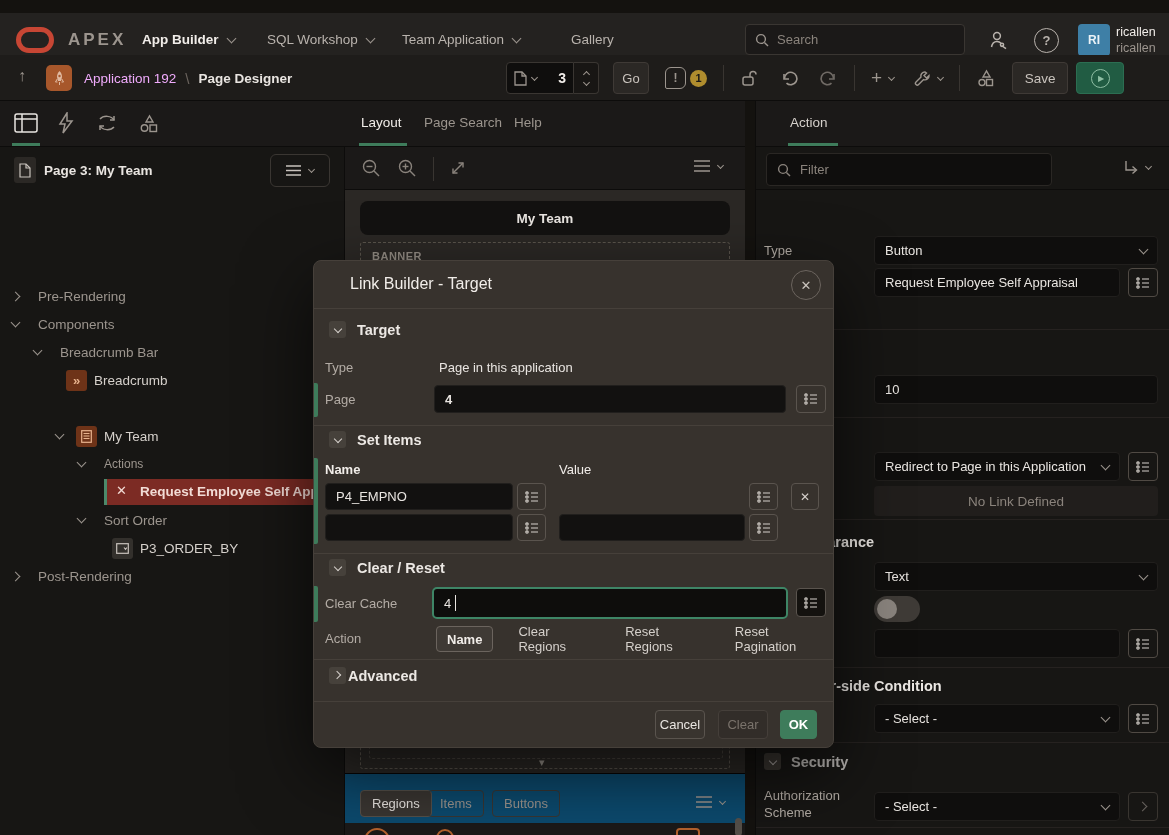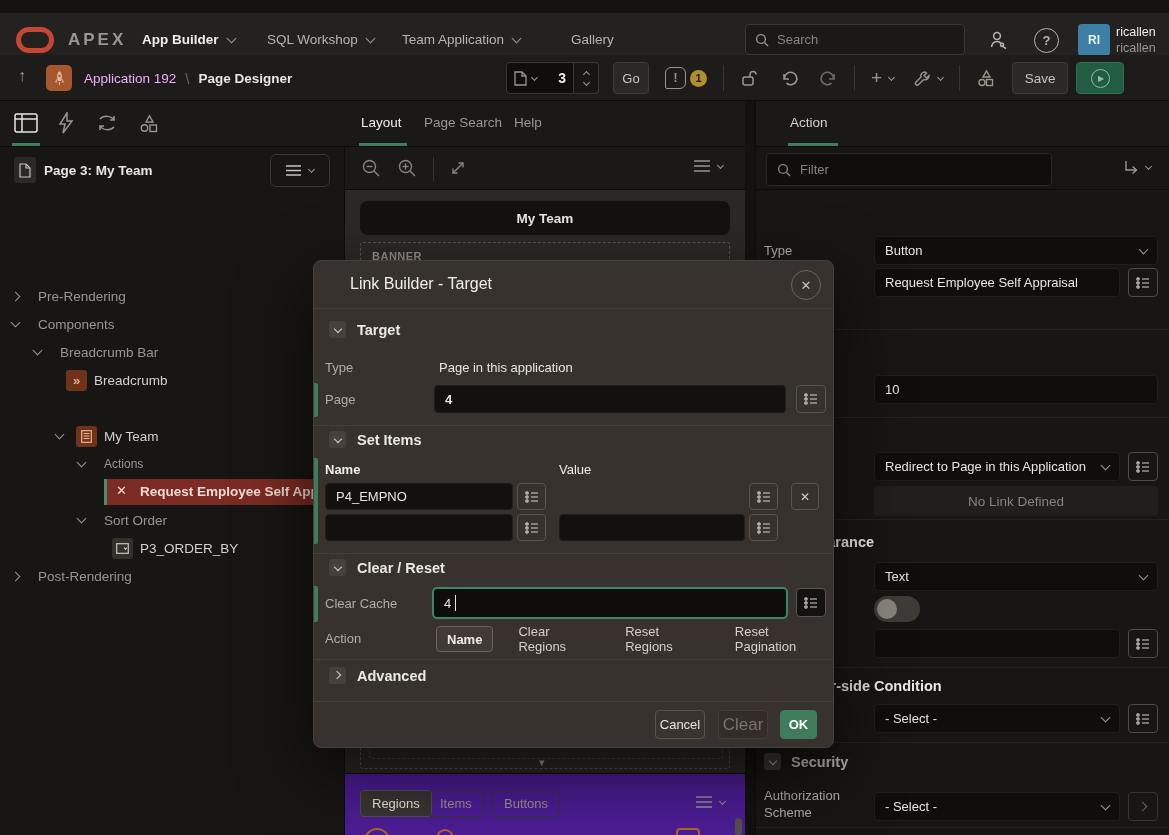--- a/index.html
+++ b/index.html
@@ -323,21 +323,21 @@
       <span style="font-weight:bold;font-size:13.5px;color:#e9e5e1;">My Team</span>
     </div>
     <div class="abs" style="left:15px;top:52px;width:370px;height:527px;border:1px dashed #5a544c;border-radius:3px;cursor:pointer;">
       <span style="position:absolute;left:11px;top:7px;font-size:11px;font-weight:bold;letter-spacing:.5px;color:#948d85;">BANNER</span>
       <div class="abs" style="left:8px;top:22px;width:354px;height:494px;border:1px dashed #4a453f;border-radius:3px;"></div>
     </div>
     <div class="abs" style="left:390px;top:102px;width:7px;height:160px;background:#4a453f;border-radius:4px;cursor:grab;"></div>
     <div class="abs" style="left:194px;top:566px;color:#9c958e;font-size:11px;cursor:row-resize;">▾</div>
   </div>
 
-  <div class="abs" style="left:0;top:672px;width:400px;height:62px;background:#4c1d95;border-top:1px solid #060505;">
+  <div class="abs" style="left:0;top:672px;width:400px;height:50px;background:#0c4a6e;border-top:1px solid #060505;">
     <button style="position:absolute;left:15px;top:16px;height:27px;padding:0 11px;background:#3a3632;border:1px solid #55504a;border-radius:4px;color:#e9e5e1;font-size:13px;cursor:pointer;font-family:inherit;">Regions</button>
     <button style="position:absolute;left:83px;top:16px;height:27px;padding:0 11px;background:transparent;border:1px solid #3a3632;border-radius:4px;color:#9c958e;font-size:13px;cursor:pointer;font-family:inherit;">Items</button>
     <button style="position:absolute;left:147px;top:16px;height:27px;padding:0 11px;background:transparent;border:1px solid #3a3632;border-radius:4px;color:#9c958e;font-size:13px;cursor:pointer;font-family:inherit;">Buttons</button>
     <span class="abs" style="left:351px;top:22px;display:flex;gap:8px;align-items:center;cursor:pointer;">
       <svg width="16" height="12" viewBox="0 0 16 12">
           <g stroke="#9c958e" stroke-width="1.5">
             <line x1="0" y1="1" x2="16" y2="1"></line>
             <line x1="0" y1="6" x2="16" y2="6"></line>
             <line x1="0" y1="11" x2="16" y2="11"></line>
           </g>
@@ -607,25 +607,25 @@
   <span class="abs rowlabel" style="left:11px;top:370px;">Action</span>
   <div class="abs" style="left:122px;top:363px;display:flex;align-items:center;gap:25px;">
     <span style="display:inline-flex;align-items:center;height:26px;padding:0 10px;background:#3f3a35;border:1px solid #6b645e;border-radius:4px;font-weight:bold;color:#f1ede9;cursor:pointer;">Name</span>
     <span style="color:#d5d0cb;cursor:pointer;">Clear Regions</span>
     <span style="color:#d5d0cb;cursor:pointer;">Reset Regions</span>
     <span style="color:#d5d0cb;cursor:pointer;">Reset Pagination</span>
   </div>
 
   <div class="hline" style="left:0;top:398px;width:519px;"></div>
 
-  <div class="abs" style="left:15px;top:406px;display:flex;align-items:center;gap:11px;">
+  <div class="abs" style="left:15px;top:406px;display:flex;align-items:center;gap:2px;">
     <span class="secbtn">
         <span class="chev right" style="border-color:#d5d0cb;width:6px;height:6px;margin-left:-2px;"></span>
       </span>
     <span class="sechdr">Advanced</span>
   </div>
 
   <div class="hline" style="left:0;top:440px;width:519px;"></div>
 
   <button style="position:absolute;left:341px;top:449px;width:50px;height:29px;background:#39342f;border:1px solid #5a544e;border-radius:4px;color:#e9e5e1;font-size:13px;cursor:pointer;font-family:inherit;">Cancel</button>
-  <button style="position:absolute;left:404px;top:449px;width:50px;height:29px;background:#322d29;border:1px solid #453f3a;border-radius:4px;color:#7a736c;font-size:17px;cursor:default;font-family:inherit;">Clear</button>
+  <button style="position:absolute;left:404px;top:449px;width:50px;height:29px;background:#322d29;border:1px solid #453f3a;border-radius:4px;color:#7a736c;font-size:13px;cursor:default;font-family:inherit;">Clear</button>
   <button style="position:absolute;left:466px;top:449px;width:37px;height:29px;background:#3e7c5b;border:1px solid #3e7c5b;border-radius:4px;color:#ffffff;font-weight:bold;font-size:13px;cursor:pointer;font-family:inherit;">OK</button>
 </div>
 
 </body></html>

